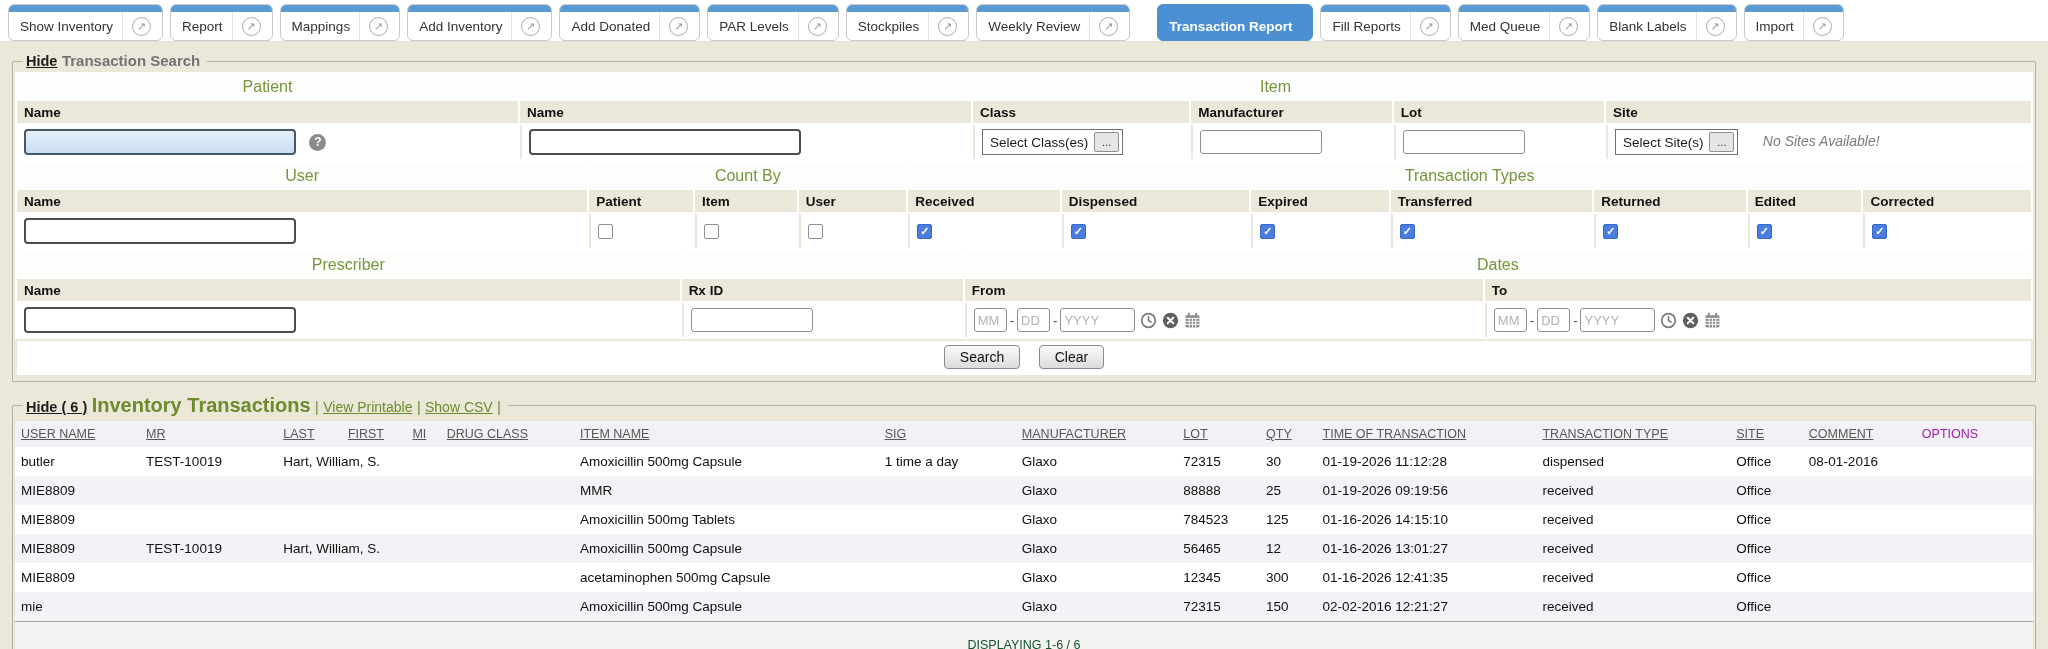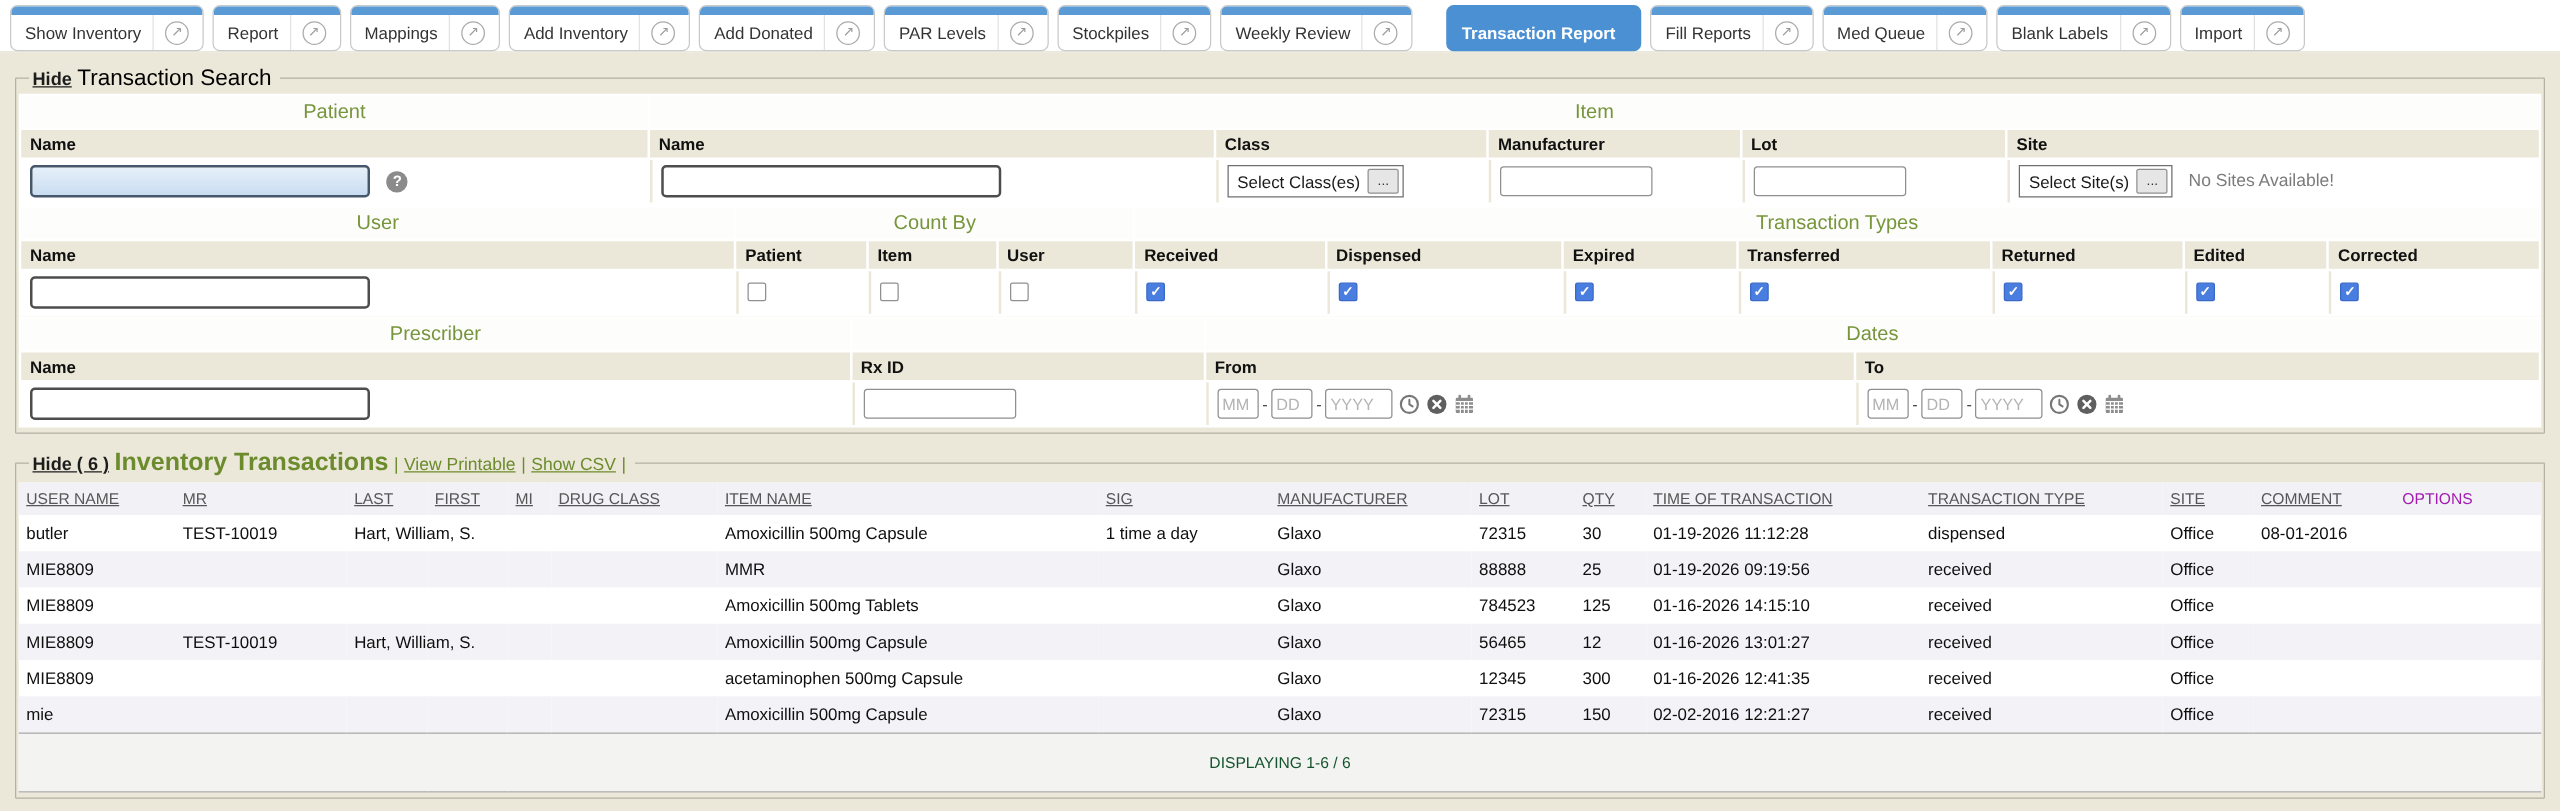--- a/index.html
+++ b/index.html
@@ -35,21 +35,21 @@
   .tab.active .tab-body { color:#fff; font-weight:bold; }
 
   
   .content { padding:10px 12px 0; }
   fieldset.panel {
     border:1px solid #b3b0a4; border-radius:1px;
     margin:0 0 12px; padding:2px 2px 4px;
   }
   legend { margin-left:8px; padding:0 7px 0 3px; white-space:nowrap; }
   .toggle-link { color:#1c1c1c; font-weight:bold; font-size:14.5px; text-decoration:underline; cursor:pointer; }
-  .panel-title { color:#000000; font-weight:normal; font-size:18px; }
+  .panel-title { color:#737373; font-weight:bold; font-size:15px; }
   .panel-title-big { color:#6b8b2d; font-weight:bold; font-size:20px; }
   .legend-link { color:#6b8b2d; font-size:14px; text-decoration:underline; cursor:pointer; }
   .legend-sep { color:#6b8b2d; font-size:14px; }
 
   
   table.search-table {
     width:100%; border-collapse:separate; border-spacing:2px;
     background:#fff; table-layout:fixed;
   }
   .sec-hdr {
@@ -82,38 +82,38 @@
   .picker {
     display:inline-flex; align-items:center; gap:6px;
     border:1px solid #6f6f6f; background:#fff; padding:2px 3px 2px 7px;
     font-size:13.5px; color:#1a1a1a; vertical-align:middle;
   }
   .dots-btn {
     width:25px; height:20px; border:1px solid #909090; background:#e6e6e6;
     border-radius:2px; font-size:11px; line-height:1; color:#333; padding:0;
     cursor:pointer; font-family:inherit;
   }
-  .muted { color:#7b7b7b; font-size:14px; margin-left:8px; }
+  .muted { color:#7b7b7b; font-size:14px; margin-left:20px;font-style:italic; }
 
   .cb {
     display:inline-flex; width:15px; height:15px;
     border:1px solid #8f8f8f; border-radius:2px; background:#fff;
     align-items:center; justify-content:center;
     font-size:11px; color:#fff; font-weight:bold; cursor:pointer;
     vertical-align:middle;
   }
   .cb.checked { background:#4a7de0; border-color:#3a68c8; }
 
   .date-group { display:inline-flex; align-items:center; gap:3px; }
   .date-input {
     height:24px; border:1px solid #8f8f8f; border-radius:3px;
     padding:0 3px; font-size:13px; font-family:inherit;
   }
   .date-input::placeholder { color:#b3b3b3; }
-  .d2 { width:33px; } .d4 { width:54px; }
+  .d2 { width:33px; } .d4 { width:75px; }
   .dash { color:#444; font-size:13px; }
   .date-icon { display:inline-flex; width:17px; height:17px; margin-left:2px; cursor:pointer; }
   .date-icon svg { width:100%; height:100%; }
 
   .button-row { background:#fff; margin:2px; padding:4px 0 6px; text-align:center; }
   .btn {
     padding:3px 15px; font-size:14px; border:1px solid #8a8a8a; border-radius:4px;
     background:linear-gradient(#f9f9f9,#dcdcdc); color:#111; cursor:pointer;
     font-family:inherit; margin:0 7px;
   }
@@ -440,20 +440,24 @@
                     <rect x="10.5" y="0.8" width="2" height="3.4" rx="0.8" fill="#8d8d8d"></rect>
                     <path d="M1.5 6h13M5 6v8.5M8 6v8.5M11 6v8.5M1.5 8.8h13M1.5 11.6h13" stroke="#fff" stroke-width="0.9"></path>
                   </svg>
             </span>
           </span>
         </td>
       </tr>
     </tbody>
       </table>
 
+    <div class="button-row">
+      <button class="btn">Search</button>
+      <button class="btn">Clear</button>
+    </div>
   </fieldset>
 
   <fieldset class="panel">
     <legend>
       <a class="toggle-link">Hide ( 6 )</a>
       <span class="panel-title-big">Inventory Transactions</span>
       <span class="legend-sep">|</span>
       <a class="legend-link">View Printable</a>
       <span class="legend-sep">|</span>
       <a class="legend-link">Show CSV</a>

